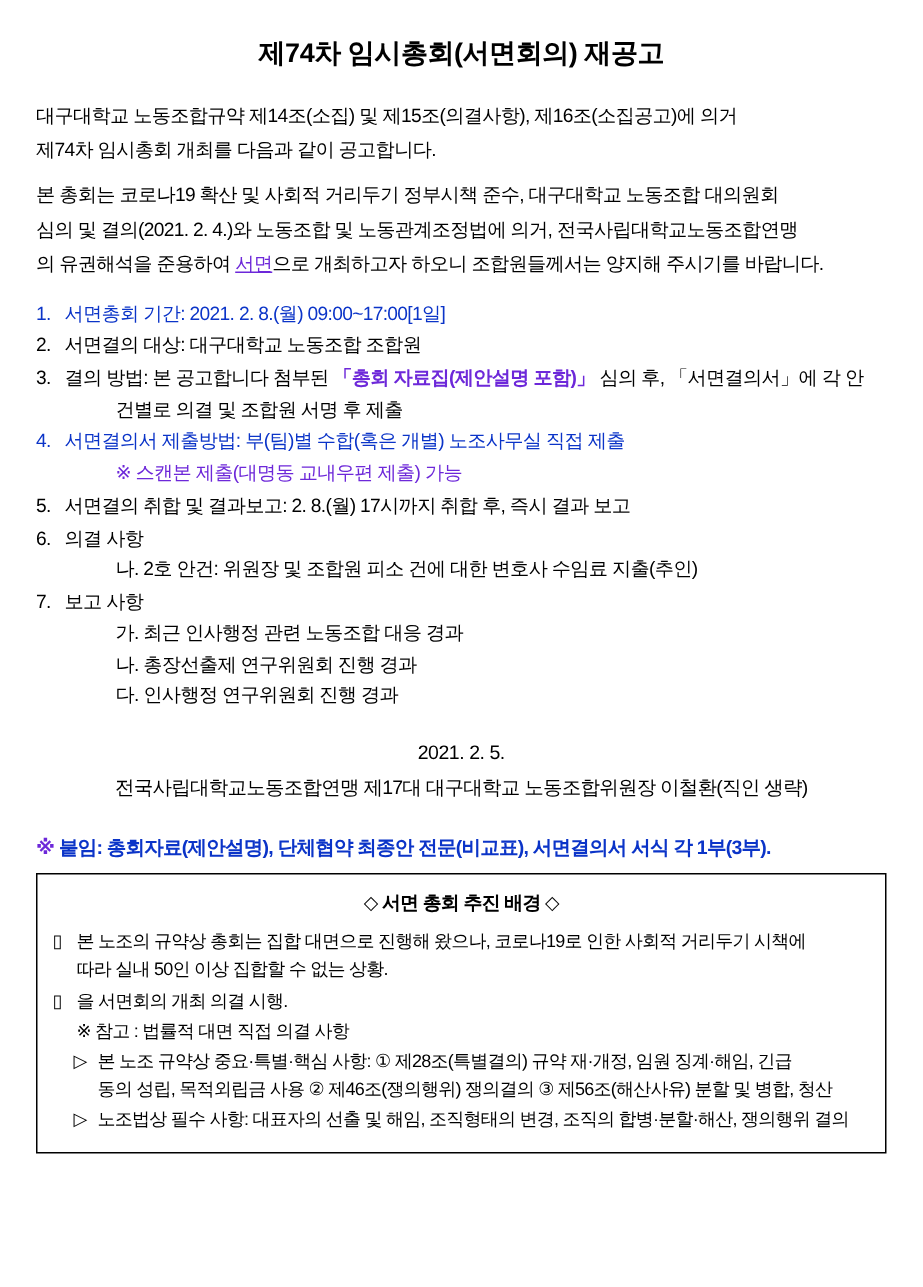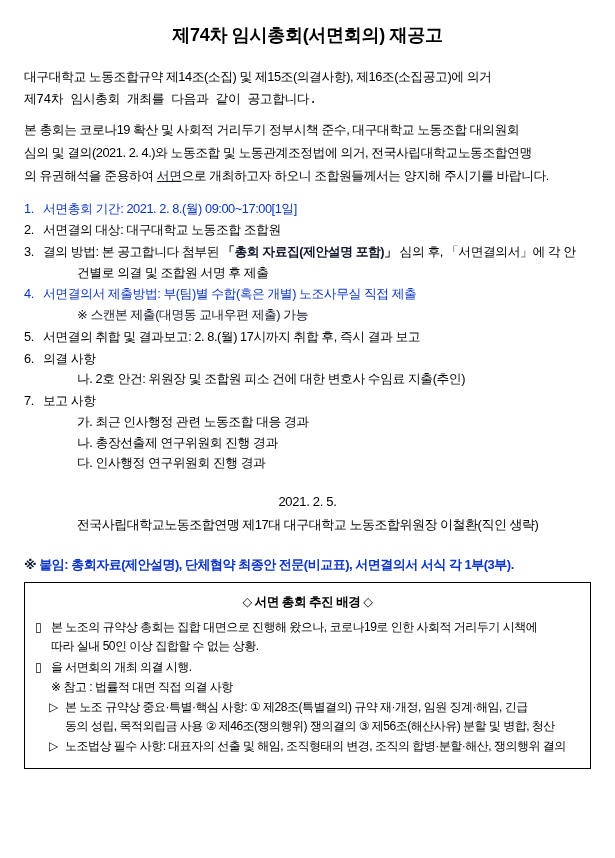--- a/index.html
+++ b/index.html
@@ -33,24 +33,23 @@
   }
   .para {
     margin: 0 0 2px 0;
     text-align: justify;
     letter-spacing: -0.45px;
     font-size: 12.8px;
     line-height: 1.62;
   }
   .para.block {
     margin-bottom: 10px;
-    font-family: Liberation Mono, monospace;
   }
   .red {
-    color: #0f172a;
+    color: #6d28d9;
   }
   .blue {
     color: #0b34c8;
   }
   .u {
     text-decoration: underline;
   }
   .bold {
     font-weight: bold;
   }

